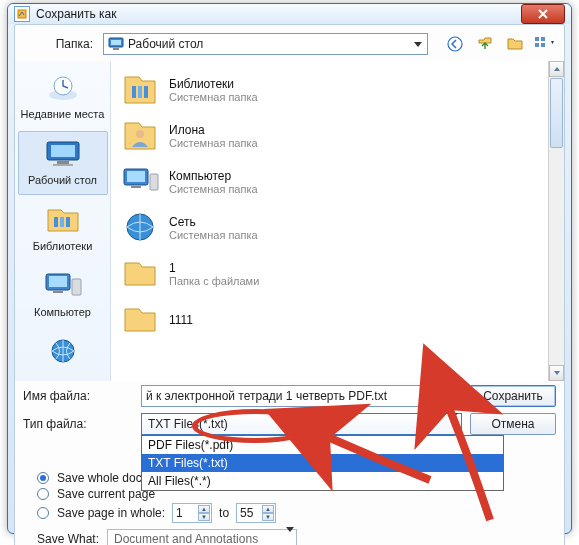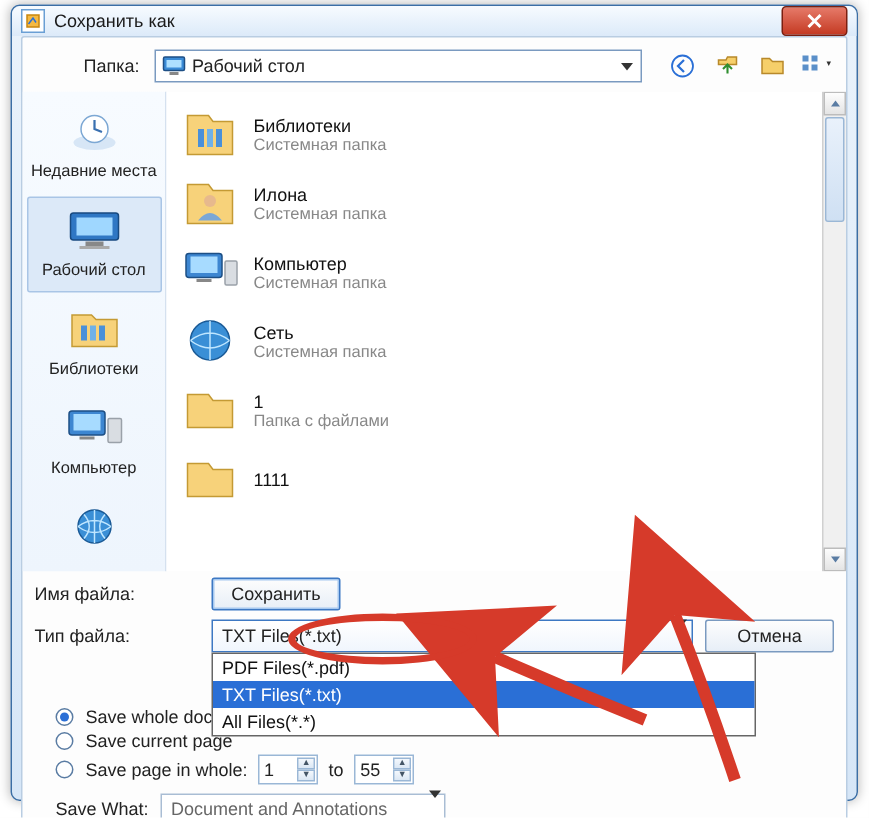--- a/index.html
+++ b/index.html
@@ -308,20 +308,21 @@
                 <path d="M1 2 L4 6 L7 2 Z" fill="#5a7ca3"></path>
               </svg>
             </div>
         </div>
       </div>
     </div>
 
     <div class="bottom-form">
       <div class="form-row">
         <span class="flbl">Имя файла:</span>
+        <input class="txt-input" type="text" value="й к электронной тетради 1 четверть PDF.txt" style="">
         <button class="btn primary">Сохранить</button>
       </div>
       <div class="form-row" style="z-index:6;">
         <span class="flbl">Тип файла:</span>
         <div class="type-combo">
           <span>TXT Files(*.txt)</span>
           <span class="drop"><span class="chevdown"></span></span>
         </div>
         <button class="btn">Отмена</button>
 

